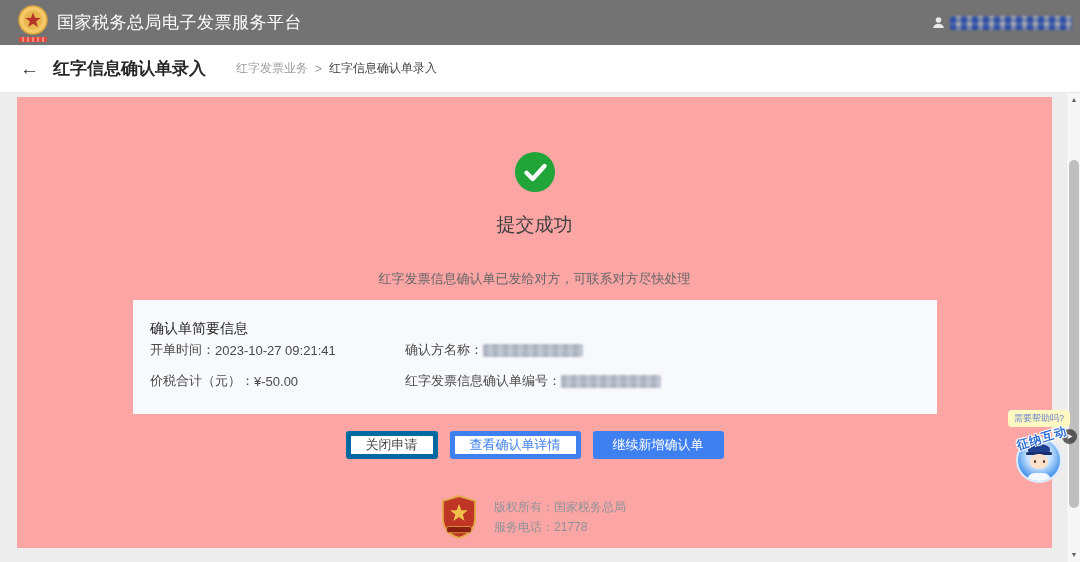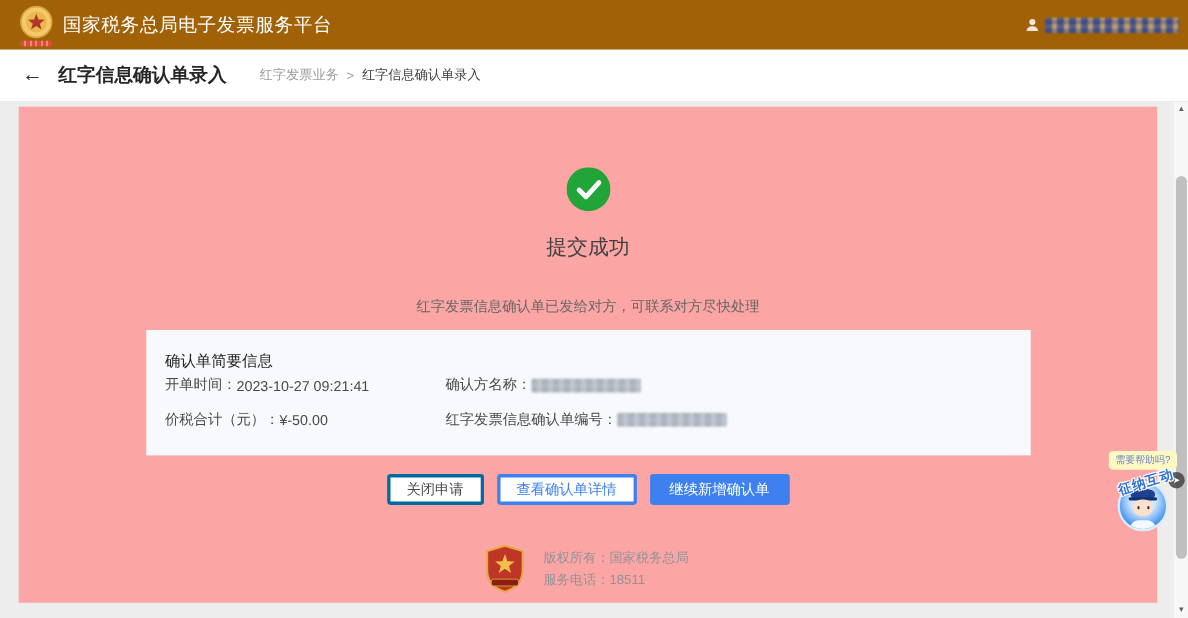--- a/index.html
+++ b/index.html
@@ -1,19 +1,19 @@
 <!DOCTYPE html>
 <html><head>
 <meta charset="utf-8">
 <style>
   * { margin:0; padding:0; box-sizing:border-box; }
   html,body { width:1080px; height:562px; overflow:hidden; font-family:"Liberation Sans","DejaVu Sans",sans-serif; background:#ededee; }
 
   
-  .app-header { position:absolute; top:0; left:0; width:1080px; height:45px; background:#a16207; display:flex; align-items:center; z-index:30; }
+  .app-header { position:absolute; top:0; left:0; width:1080px; height:45px; background:#737373; display:flex; align-items:center; z-index:30; }
   .logo-wrap { position:relative; margin-left:18px; width:30px; height:36px; }
   .logo-wrap svg { display:block; }
   .logo-sub { position:absolute; left:1px; bottom:-1px; width:28px; height:5px; background:repeating-linear-gradient(90deg,#e2483f 0 3px,#f08a7a 3px 5px); filter:blur(.6px); border-radius:1px; }
   .header-title { color:#ffffff; font-size:17px; font-weight:500; margin-left:9px; letter-spacing:.5px; }
   .user-area { position:absolute; right:8px; top:0; height:45px; display:flex; align-items:center; gap:5px; }
   .redacted { display:inline-block; border-radius:2px;
       background:repeating-linear-gradient(90deg,rgba(110,120,138,.38) 0 5px,rgba(165,175,190,.5) 5px 10px),
                  repeating-linear-gradient(0deg,rgba(125,135,150,.3) 0 4px,rgba(175,185,200,.42) 4px 8px);
       filter:blur(1.1px); }
   .redacted.on-blue {
@@ -36,21 +36,21 @@
   .result-title { margin-top:20px; text-align:center; font-size:19px; color:#404040; }
   .result-sub { margin-top:32px; text-align:center; font-size:13px; color:#666; }
 
   .summary-card { margin:12px 0 0 116px; width:804px; background:#f8f9fc; padding:20px 20px 24px 17px; }
   .card-title { font-size:14px; font-weight:500; color:#262626; margin-bottom:3px; }
   .fields { display:grid; grid-template-columns:255px 1fr; row-gap:13px; font-size:13px; color:#4a4a4a; }
   .field { display:flex; align-items:center; white-space:nowrap; }
   .redacted.val { width:100px; height:13px; vertical-align:middle; }
 
   .btn-row { margin-top:17px; display:flex; justify-content:center; gap:12px; }
-  .btn { height:28px; padding:0 15px; font-size:13px; border-radius:3px; background:#fff; border:3px solid #0369a1; color:#4a4a4a; cursor:pointer; display:flex; align-items:center; font-family:inherit; }
+  .btn { height:28px; padding:0 15px; font-size:13px; border-radius:3px; background:#fff; border:5px solid #0369a1; color:#4a4a4a; cursor:pointer; display:flex; align-items:center; font-family:inherit; }
   .btn.ghost-blue { border-color:#3f80f0; color:#3f80f0; }
   .btn.primary { background:#3f80f0; border-color:#3f80f0; color:#fff; }
 
   
   .footer { position:absolute; left:0; right:0; bottom:16px; height:58px; display:flex; justify-content:center; align-items:center; gap:16px; }
   .foot-text { font-size:12px; color:#8f9398; line-height:20px; }
 
   
   .helper { position:absolute; right:0; top:405px; width:84px; height:105px; z-index:50; }
   .bubble { position:absolute; right:10px; top:5px; background:#fef9c3; color:#6b82c8; font-size:9px; line-height:17px; padding:0 6px; border-radius:4px; white-space:nowrap; cursor:pointer; }
@@ -146,21 +146,21 @@
   </div>
 
   <div class="footer">
     <svg width="38" height="44" viewBox="0 0 40 46">
       <path d="M20 1 L37 6 V24 C37 35 30 42 20 45 C10 42 3 35 3 24 V6 Z" fill="#bf3526" stroke="#e3ab4a" stroke-width="2"></path>
       <path d="M20 9 l2.4 6.8 7 .2 -5.5 4.4 2 6.8 -5.9-4.1 -5.9 4.1 2-6.8 -5.5-4.4 7-.2z" fill="#f0c04a"></path>
       <rect x="7" y="33" width="26" height="6.5" rx="2" fill="#8c1f12" stroke="#e3ab4a" stroke-width=".8"></rect>
     </svg>
     <div>
       <div class="foot-text">版权所有：国家税务总局</div>
-      <div class="foot-text">服务电话：18511</div>
+      <div class="foot-text">服务电话：21778</div>
     </div>
   </div>
 </div>
 
 <div class="helper">
   <div class="bubble">需要帮助吗?</div>
   <div class="arrow-btn">➤</div>
   <div class="cs-avatar">
     <div class="cs-cap"></div>
     <div class="cs-brim"></div>

